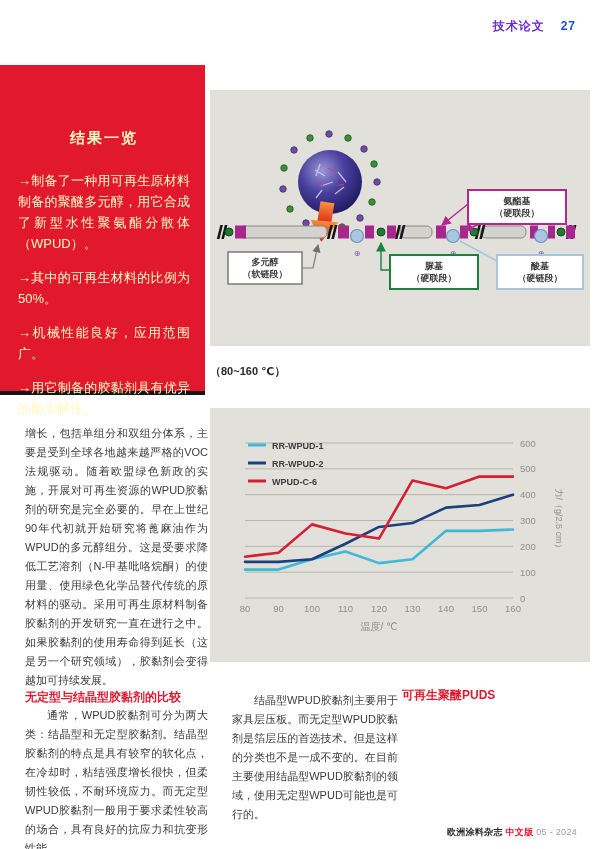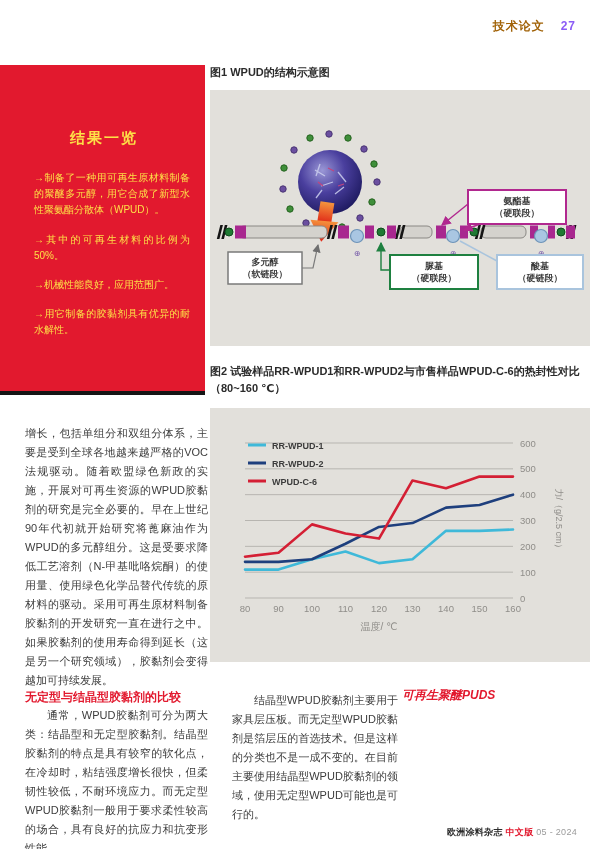--- a/index.html
+++ b/index.html
@@ -1,44 +1,44 @@
 <!DOCTYPE html>
 <html><head>
 <meta charset="utf-8">
 <style>
   html,body{margin:0;padding:0;background:#ffffff;}
   body{font-family:"Liberation Sans","DejaVu Sans",sans-serif;}
   .page{position:relative;width:600px;height:849px;background:#ffffff;overflow:hidden;}
 
   
   .hdr{position:absolute;top:18px;right:24px;font-size:12px;font-weight:bold;letter-spacing:1px;}
-  .hdr .sec{color:#a16207;margin-right:16px;}
-  .hdr .pg{color:#8b5cf6;}
+  .hdr .sec{color:#6d28d9;margin-right:16px;}
+  .hdr .pg{color:#1d4ed8;}
 
   
   .sidebar{position:absolute;left:0;top:65px;width:205px;height:330px;background:#e2192e;
-           border-bottom:4px solid #151515;box-sizing:border-box;padding:64px 15px 0 18px;color:#fde047;}
+           border-bottom:4px solid #151515;box-sizing:border-box;padding:64px 15px 0 18px;color:#fef9c3;}
   .sidebar h2{margin:0 0 22px 0;text-align:center;font-size:15px;letter-spacing:2px;font-weight:bold;}
-  .sidebar p{margin:0 0 13px 16px;font-size:10px;line-height:1.62;text-align:justify;}
+  .sidebar p{margin:0 0 13px 0;font-size:13px;line-height:1.62;text-align:justify;}
 
   
   .figtitle{position:absolute;left:210px;width:380px;font-size:11px;font-weight:bold;color:#2b2b2b;line-height:1.5;}
   #f1t{top:64px;} #f2t{top:363px;}
   .panel{position:absolute;left:210px;width:380px;background:#e2e0db;}
   #f1p{top:90px;height:256px;} #f2p{top:408px;height:254px;}
 
   
   .col{position:absolute;font-size:11px;line-height:1.73;color:#3c3c3c;text-align:justify;}
   .col p{margin:0;}
   .indent{text-indent:2em;}
   #colL{left:25px;top:424px;width:183px;}
   #colM{left:232px;top:691px;width:166px;}
   #colR{left:402px;top:688px;width:177px;}
   .redhead{color:#e2192e;font-weight:bold;font-size:12px;line-height:1.3;margin:18px 0 14px 0;}
-  #colR .redhead{margin-top:0;margin-bottom:6px;font-style:italic;}
+  #colR .redhead{margin-top:0;margin-bottom:6px;}
   .endicon{display:inline-block;width:11px;height:11px;border-radius:50%;background:#151515;color:#fff;
            font-size:9px;line-height:11px;text-align:center;vertical-align:-1px;margin-left:3px;font-weight:bold;text-indent:0;}
 
   
   .footer{position:absolute;top:826px;right:23px;font-size:9px;font-weight:bold;letter-spacing:.3px;}
   .footer .j{color:#2b2b2b;padding-left:8px;} .footer .e{color:#e2192e;} .footer .i{color:#9b9b9b;font-weight:normal;text-align:center;}
 
   svg text{font-family:"Liberation Sans","DejaVu Sans",sans-serif;}
   .boxlabel{font-size:9px;font-weight:bold;fill:#3a3a3a;}
   .cbar{fill:#d4d2cd;stroke:#8a8884;stroke-width:1;}
@@ -58,21 +58,20 @@
   </div>
 
   <div class="sidebar">
     <h2>结果一览</h2>
     <p>→制备了一种用可再生原材料制备的聚醚多元醇，用它合成了新型水性聚氨酯分散体（WPUD）。</p>
     <p>→其中的可再生材料的比例为50%。</p>
     <p>→机械性能良好，应用范围广。</p>
     <p>→用它制备的胶黏剂具有优异的耐水解性。</p>
   </div>
 
-  <div class="figtitle" id="f1t">图1 WPUD的结构示意图</div>
   <div class="panel" id="f1p">
     <svg viewBox="0 0 380 256" width="380" height="256">
       <defs>
         <radialGradient id="sph" cx="38%" cy="32%" r="78%">
           <stop offset="0%" stop-color="#9a97d6"></stop>
             <stop offset="45%" stop-color="#4a3f9e"></stop>
             <stop offset="100%" stop-color="#171456"></stop>
         </radialGradient>
         <linearGradient id="arr" x1="0" y1="0" x2="0" y2="1">
           <stop offset="0%" stop-color="#f5953d"></stop>
@@ -176,21 +175,20 @@
       <g>
         <path d="M287 171 L250 151" stroke="#a9c4dd" stroke-width="1.5" fill="none"></path>
         <rect x="287" y="165" width="86" height="34" fill="#fff" stroke="#a9c4dd" stroke-width="2"></rect>
         <text class="boxlabel" x="330" y="179" text-anchor="middle">酸基</text>
         <text class="boxlabel" x="330" y="191" text-anchor="middle">（硬链段）</text>
       </g>
     </svg>
   </div>
 
   <div class="figtitle" id="f2t">
-    <div>图2 试验样品RR-WPUD1和RR-WPUD2与市售样品WPUD-C-6的热封性对比</div>
     <div>（80~160 ℃）</div>
   </div>
   <div class="panel" id="f2p">
     <svg id="chart" viewBox="0 0 380 254" width="380" height="254">
         <line x1="35" y1="190" x2="303" y2="190" stroke="#b7b5b0" stroke-width="1"></line>
         <text x="310" y="193.5" fill="#8f8d89" font-size="9.5">0</text>
         <line x1="35" y1="164.16666666666666" x2="303" y2="164.16666666666666" stroke="#b7b5b0" stroke-width="1"></line>
         <text x="310" y="167.66666666666666" fill="#8f8d89" font-size="9.5">100</text>
         <line x1="35" y1="138.33333333333334" x2="303" y2="138.33333333333334" stroke="#b7b5b0" stroke-width="1"></line>
         <text x="310" y="141.83333333333334" fill="#8f8d89" font-size="9.5">200</text>

